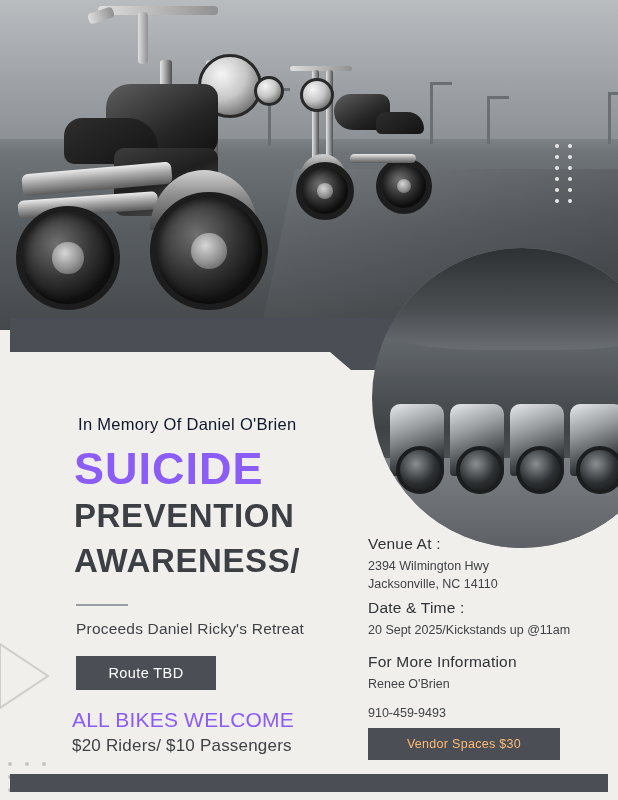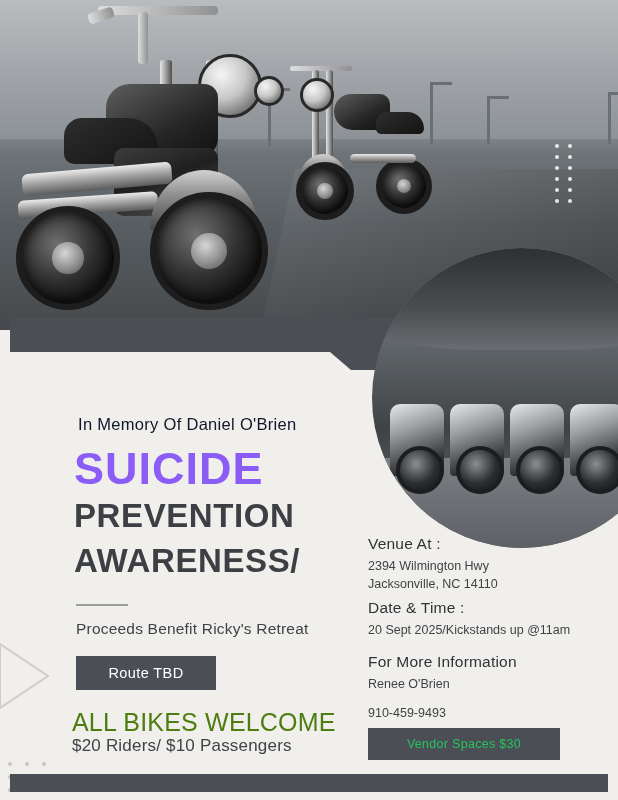--- a/index.html
+++ b/index.html
@@ -203,39 +203,39 @@
   .route-btn {
     position: absolute; left: 76px; top: 286px;
     width: 140px; height: 34px;
     background: #4b4f55; color: #ffffff;
     font-size: 14.5px; letter-spacing: .4px;
     display: flex; align-items: center; justify-content: center;
     border: none; cursor: pointer;
   }
   .welcome {
     position: absolute; left: 72px; top: 338px;
-    font-size: 25px; color: #4d7c0f; letter-spacing: .2px;
+    font-size: 21px; color: #8b5cf6; letter-spacing: .2px;
   }
   .price {
     position: absolute; left: 72px; top: 366px;
     font-size: 17px; color: #3f4347; letter-spacing: .2px;
   }
 
   
   .info { position: absolute; left: 368px; top: 165px; width: 236px; }
   .info h3 {
     font-size: 15.5px; color: #2f3337; font-weight: normal; letter-spacing: .2px;
     margin-bottom: 4px;
   }
   .info p { font-size: 12.5px; color: #3f4347; line-height: 1.45; }
   .info .blk { margin-bottom: 14px; }
   .vendor-btn {
     position: absolute; left: 368px; top: 358px;
     width: 192px; height: 32px;
-    background: #4b4f55; color: #22c55e;
+    background: #4b4f55; color: #fdba74;
     font-size: 12.5px; letter-spacing: .3px;
     display: flex; align-items: center; justify-content: center;
     border: none; cursor: pointer;
   }
   .deco-dots {
     position: absolute; left: 8px; top: 392px;
     display: grid; grid-template-columns: repeat(3, 8px); gap: 9px;
   }
   .deco-dots i { width: 4px; height: 4px; border-radius: 50%; background: #c8c6c2; display:block; }
   .footer-bar {
@@ -341,21 +341,21 @@
 
     <div class="memory">In Memory Of Daniel O'Brien</div>
 
     <div class="title-wrap">
       <div class="t1">SUICIDE</div>
       <div class="t2">PREVENTION</div>
       <div class="t2">AWARENESS/</div>
     </div>
 
     <div class="rule"></div>
-    <div class="proceeds">Proceeds Benefit Ricky's Retreat</div>
+    <div class="proceeds">Proceeds Daniel Ricky's Retreat</div>
 
     <button class="route-btn">Route TBD</button>
 
     <div class="welcome">ALL BIKES WELCOME</div>
     <div class="price">$20 Riders/ $10 Passengers</div>
 
     <div class="info">
       <div class="blk">
         <h3>Venue At :</h3>
         <p>2394 Wilmington Hwy</p>

